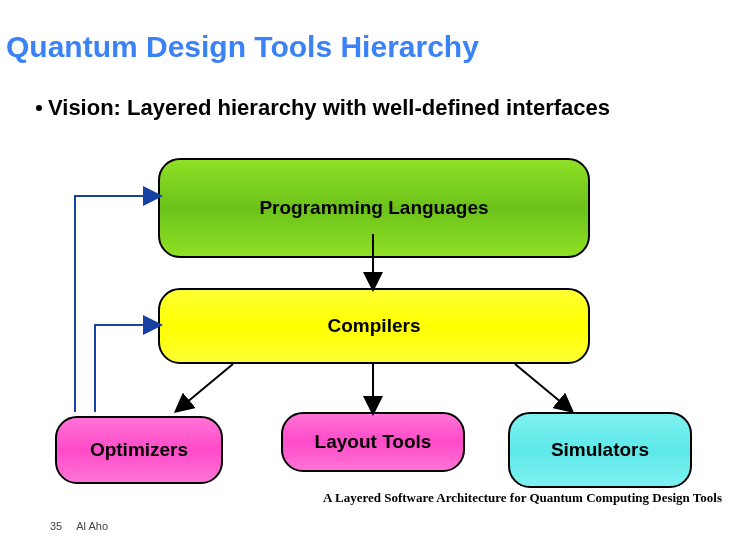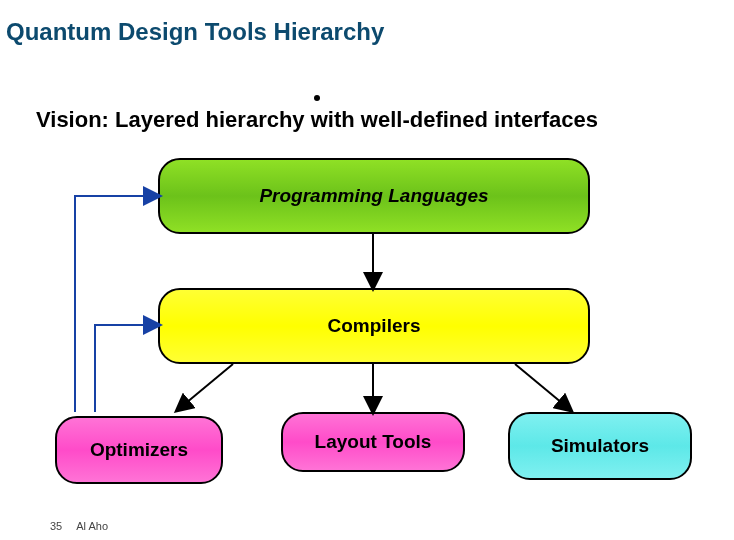--- a/index.html
+++ b/index.html
@@ -6,34 +6,33 @@
   body {
     width: 734px;
     height: 540px;
     background: #ffffff;
     font-family: Arial, Helvetica, sans-serif;
     position: relative;
     overflow: hidden;
   }
   .title {
     position: absolute;
-    top: 18px;
+    top: 30px;
     left: 6px;
-    font-size: 24px;
+    font-size: 30px;
     font-weight: bold;
-    color: #0c4a6e;
+    color: #3b82f6;
   }
   .bullet-row {
     position: absolute;
     top: 95px;
     left: 36px;
     display: flex;
     align-items: center;
     gap: 6px;
-    flex-direction: column;
   }
   .bullet-dot {
     width: 6px;
     height: 6px;
     border-radius: 50%;
     background: #000;
   }
   .bullet-text {
     font-size: 22px;
     font-weight: bold;
@@ -45,37 +44,37 @@
     border-radius: 22px;
     display: flex;
     align-items: center;
     justify-content: center;
     font-size: 19px;
     font-weight: bold;
     color: #000;
   }
   .box-green {
     background: linear-gradient(to bottom, #8fe025 0%, #6cc21a 50%, #8fe025 100%);
-    top: 158px; left: 158px; width: 432px; height: 76px; font-style: italic;
+    top: 158px; left: 158px; width: 432px; height: 100px;
   }
   .box-yellow {
     background: linear-gradient(to bottom, #ffff33 0%, #ffff00 50%, #ffff33 100%);
     top: 288px; left: 158px; width: 432px; height: 76px; text-align: center;
   }
   .box-pink {
     background: linear-gradient(to bottom, #ff73d6 0%, #ff4bc9 50%, #ff73d6 100%);
     top: 416px; left: 55px; width: 168px; height: 68px;
   }
   .box-mag {
     background: linear-gradient(to bottom, #ff73d6 0%, #ff4bc9 50%, #ff73d6 100%);
     top: 412px; left: 281px; width: 184px; height: 60px;
   }
   .box-teal {
     background: linear-gradient(to bottom, #7ff0f0 0%, #5de8e8 50%, #7ff0f0 100%);
-    top: 412px; left: 508px; width: 184px; height: 68px;
+    top: 412px; left: 508px; width: 184px; height: 76px;
   }
   .citation {
     position: absolute;
     top: 490px;
     right: 12px;
     text-align: right;
     font-size: 13px;
     font-weight: bold;
     font-family: Georgia, 'Times New Roman', serif;
     line-height: 1.25;
@@ -142,18 +141,19 @@
   <line x1="373" y1="364" x2="373" y2="408" stroke="#000" stroke-width="2" marker-end="url(#ah-black)"></line>
 
   <line x1="515" y1="364" x2="568" y2="408" stroke="#000" stroke-width="2" marker-end="url(#ah-black)"></line>
 
   <path d="M 95 412 L 95 325 L 155 325" fill="none" stroke="#1741a5" stroke-width="2" marker-end="url(#ah-blue)"></path>
 
   <path d="M 75 412 L 75 196 L 155 196" fill="none" stroke="#1741a5" stroke-width="2" marker-end="url(#ah-blue)"></path>
 </svg>
 
 <div class="citation">
+  <div>A Layered Software Architecture for Quantum Computing Design Tools</div>
 </div>
 
 <div class="footer">
   <span>35</span>
   <span>Al Aho</span>
 </div>
 
 </body></html>

